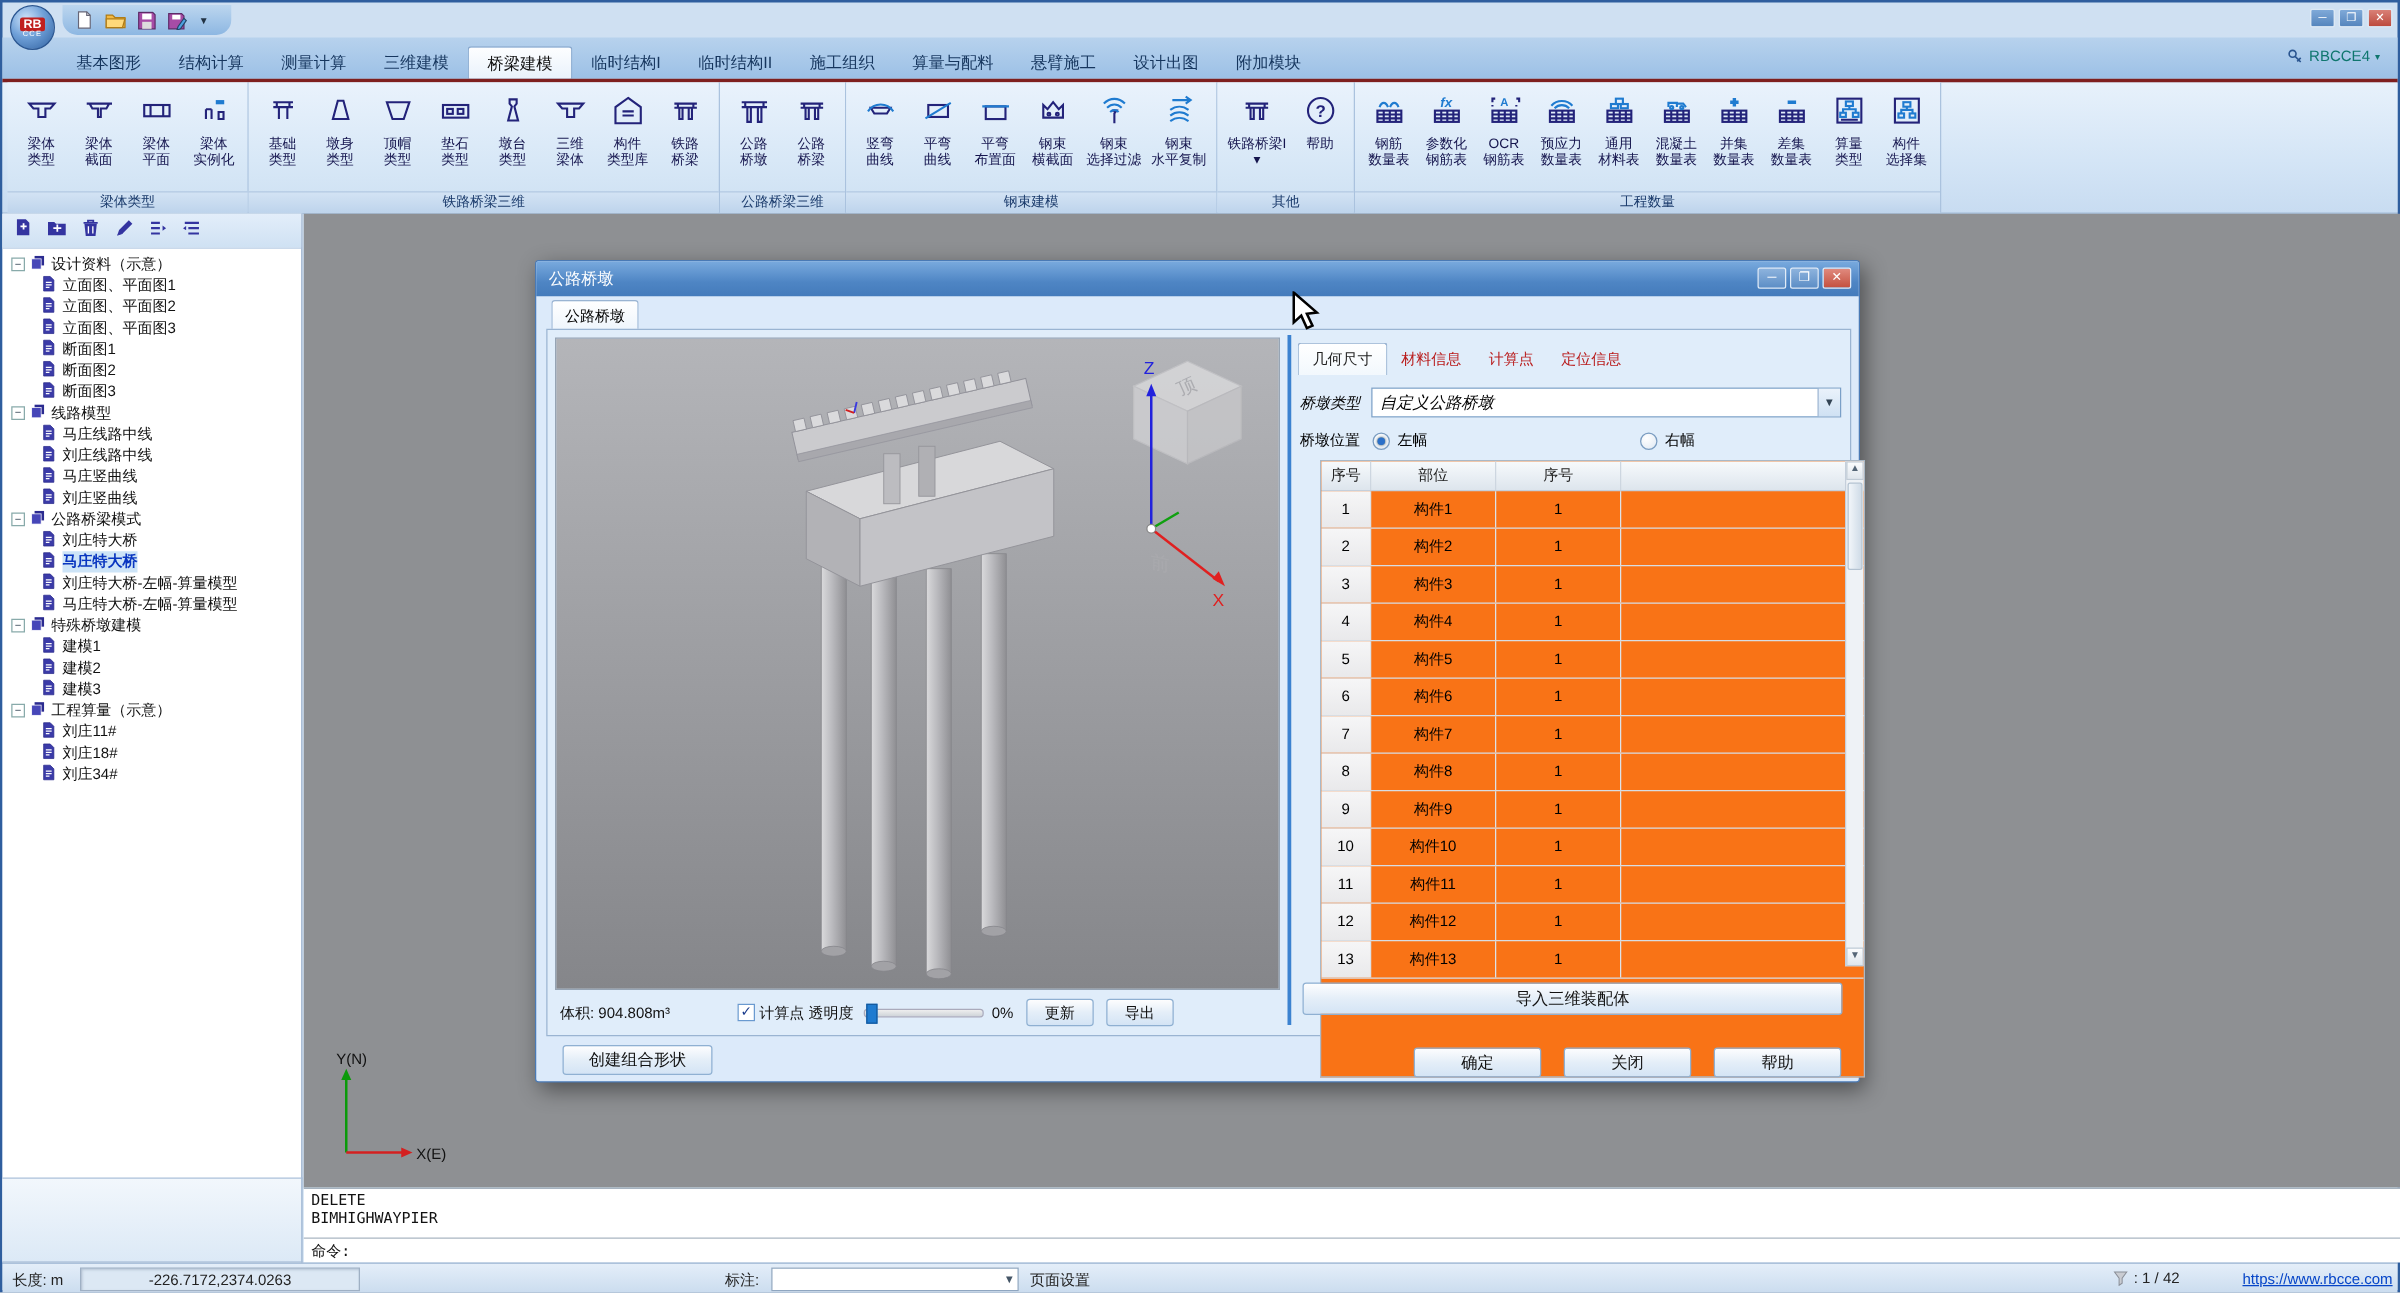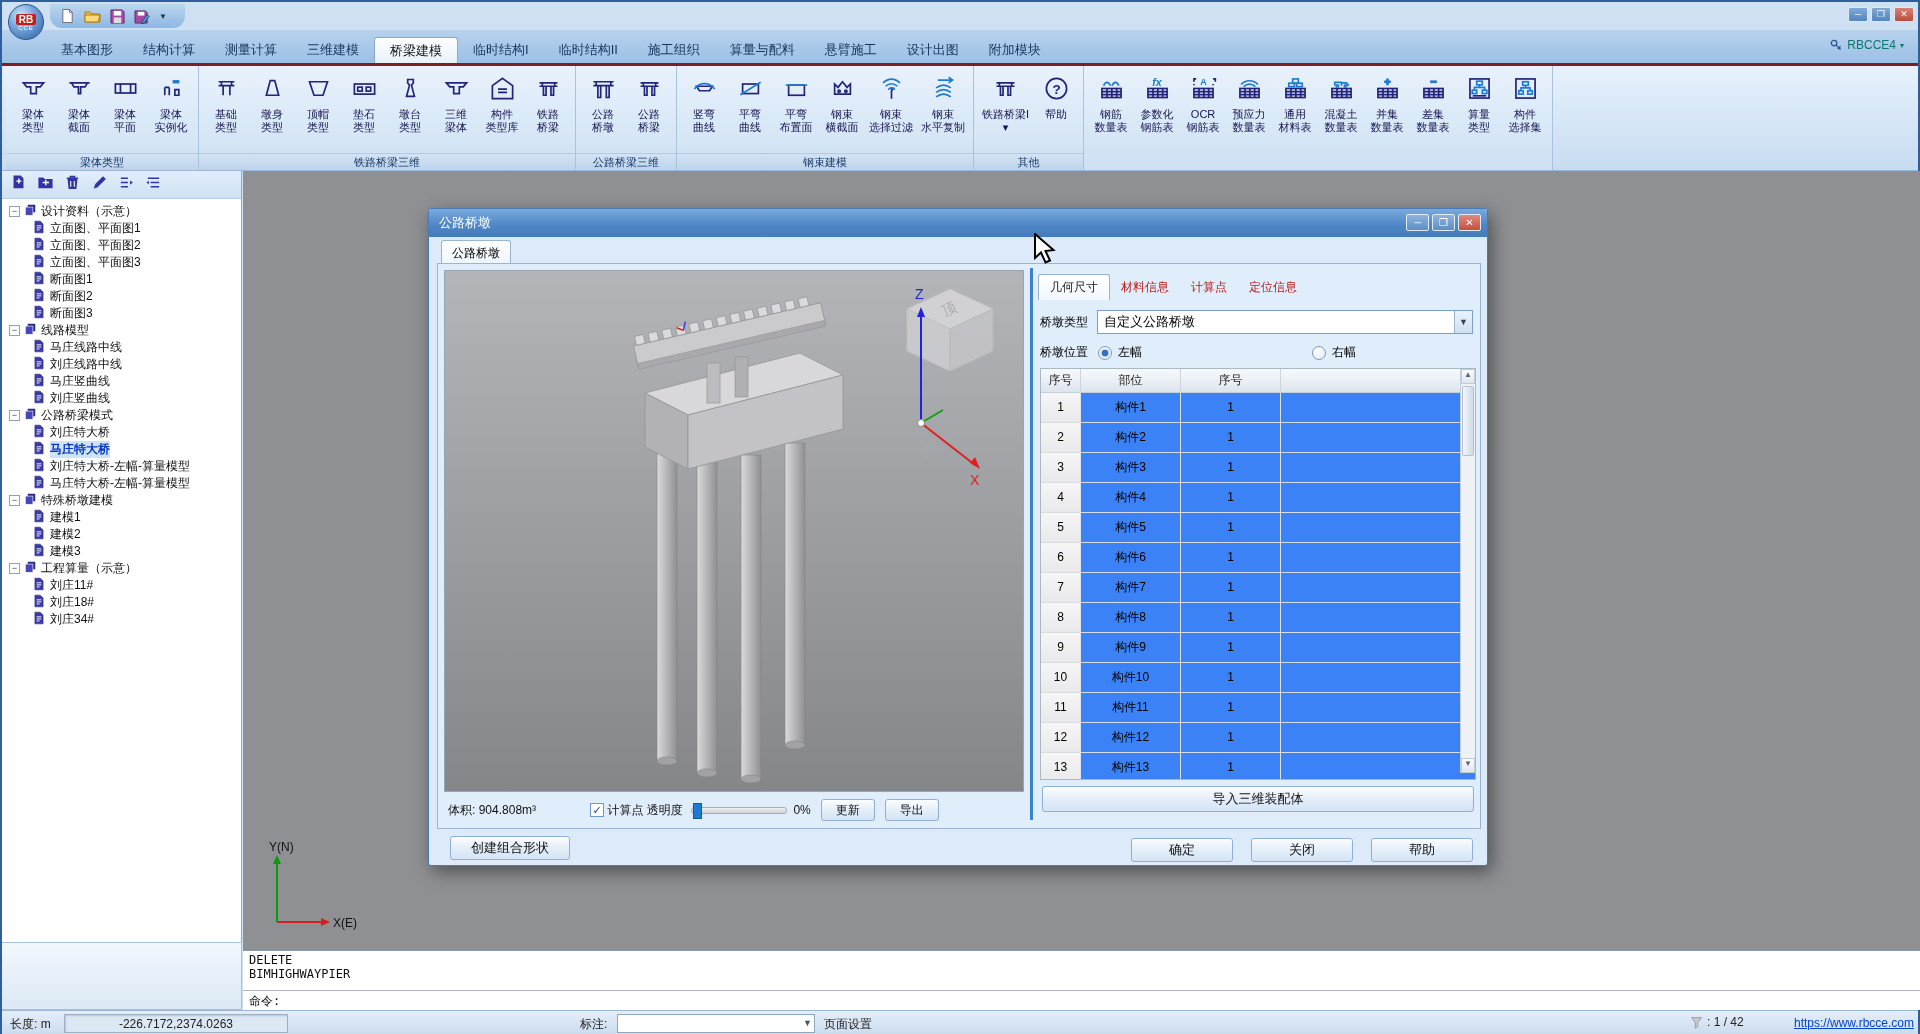--- a/index.html
+++ b/index.html
@@ -140,33 +140,33 @@
     background:linear-gradient(#fdfdfe,#e4eef8 50%,#d4e4f5); border:1px solid #8fb0d2;
     border-radius:3px; text-align:center; color:#111; }
   .vbar .pbtn { margin-left:10px; }
 
   .vsep { position:absolute; left:592px; top:4px; width:3px; height:552px; background:#3b82d0; }
   .rp { position:absolute; left:600px; top:8px; width:440px; height:552px; font-size:12px; }
   .rtabs { position:absolute; left:0; top:2px; display:flex; align-items:flex-end; }
   .rptab { padding:4px 11px; color:#b91c1c; font-size:12px; }
   .rptab.active { background:linear-gradient(#fff,#f2f8fd); border:1px solid #9ab4d2;
     border-bottom:none; border-radius:3px 3px 0 0; color:#222; }
-  .typerow { position:absolute; left:2px; top:38px; display:flex; align-items:center; }
+  .typerow { position:absolute; left:2px; top:38px; display:flex; align-items:center;font-style:italic; }
   .select { position:relative; width:376px; height:24px; background:#fff;
     border:1px solid #7aa0c8; margin-left:9px; line-height:22px; padding-left:6px; font-size:13px; }
   .select .sarr { position:absolute; right:0; top:0; width:18px; height:22px;
     background:linear-gradient(#eaf2fb,#cfe1f3); border-left:1px solid #9ab4d2;
     text-align:center; font-size:9px; line-height:22px; color:#345; }
   .posrow { position:absolute; left:2px; top:72px; display:flex; align-items:center; }
   .radio { width:14px; height:14px; border-radius:50%; border:1px solid #7a9cc0;
     background:radial-gradient(circle at 35% 30%,#fff,#dfe8f2); position:relative; }
   .radio.sel::after { content:""; position:absolute; left:3px; top:3px; width:6px; height:6px;
     border-radius:50%; background:#2b70c9; box-shadow:0 0 2px #134; }
-  .ptable { position:absolute; left:2px; top:96px; width:436px; height:412px;
-    border:1px solid #aab8c6; background:#3b82f6; overflow:hidden; }
+  .ptable { position:absolute; left:18px; top:96px; width:436px; height:494px;
+    border:1px solid #aab8c6; background:#f97316; overflow:hidden; }
   .phead { display:flex; height:24px; background:linear-gradient(#f7fafc,#dde5ed);
     border-bottom:1px solid #c5cfdb; font-size:12px; color:#222; }
   .phead div { line-height:23px; text-align:center; border-right:1px solid #cdd6e0; }
   .prow { display:flex; height:30px; border-bottom:1px solid #d8dde3; font-size:12px; }
   .prow div { line-height:29px; text-align:center; border-right:1px solid #dde2e8; }
   .c1 { width:40px; background:linear-gradient(#f6f6f7,#e9e9eb); }
   .c2 { width:100px; } .c3 { width:100px; } .c4 { flex:1; border-right:none !important; }
   .vscroll { position:absolute; right:0; top:0; width:15px; height:404px; background:#eef2f6;
     border-left:1px solid #c5cfdb; }
   .vscroll .up,.vscroll .dn { position:absolute; left:0; width:14px; height:15px; text-align:center;
@@ -536,20 +536,21 @@
                 <rect x="3.5" y="3.5" width="17" height="17" class="n"></rect>
                 <rect x="9.5" y="6" width="5" height="3.2" class="b"></rect>
                 <path d="M12 9.2v2.3M8 14V11.5h8V14" class="b"></path>
                 <rect x="6" y="14" width="4" height="3" class="b"></rect>
                 <rect x="14" y="14" width="4" height="3" class="b"></rect>
               </svg></span>
             <span class="l">构件</span>
             <span class="l">选择集</span>
           </div>
         </div>
+        <div class="rglabel">工程数量</div>
       </div>
     </div>
 
   <div class="leftpanel">
     <div class="treebar" id="tree-toolbar">
         <span><svg viewBox="0 0 24 24" width="17" height="17">
             <path d="M5 2h10l4 4v14H5z" fill="#3434a0"></path>
             <path d="M9 10h7M12.5 6.5v7" stroke="#fff" stroke-width="2"></path>
           </svg></span>
         <span><svg viewBox="0 0 24 24" width="17" height="17">

